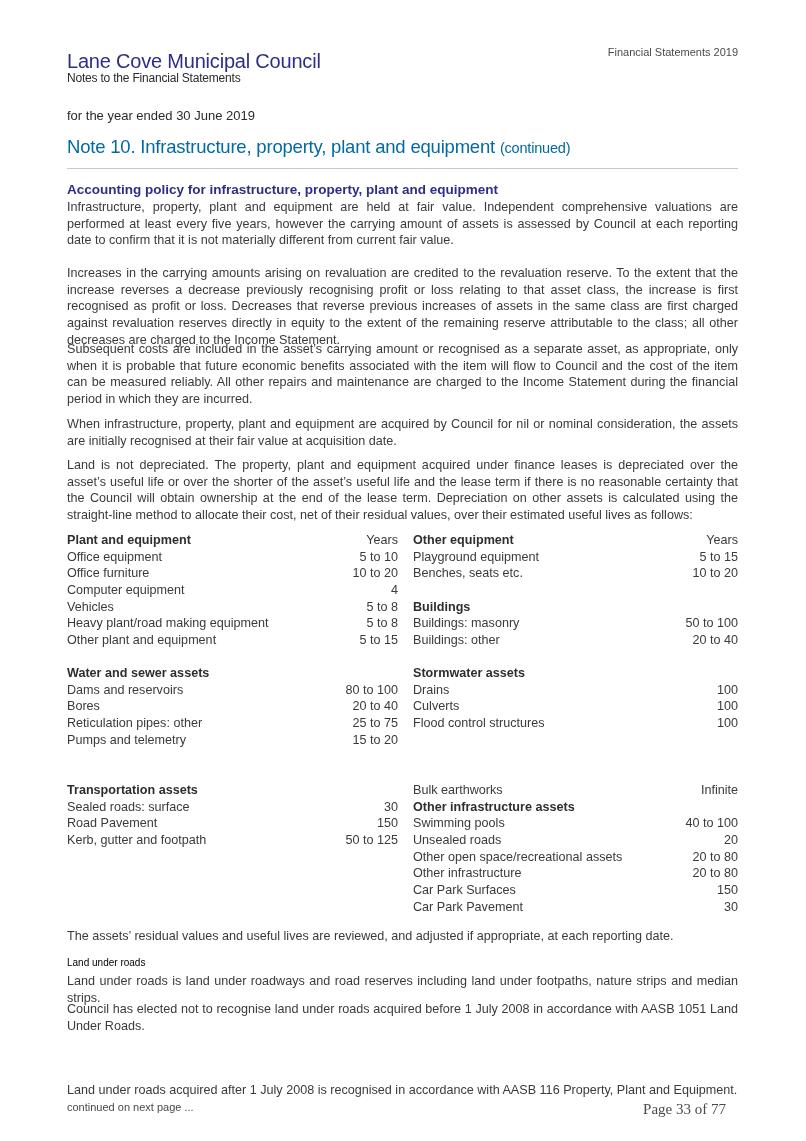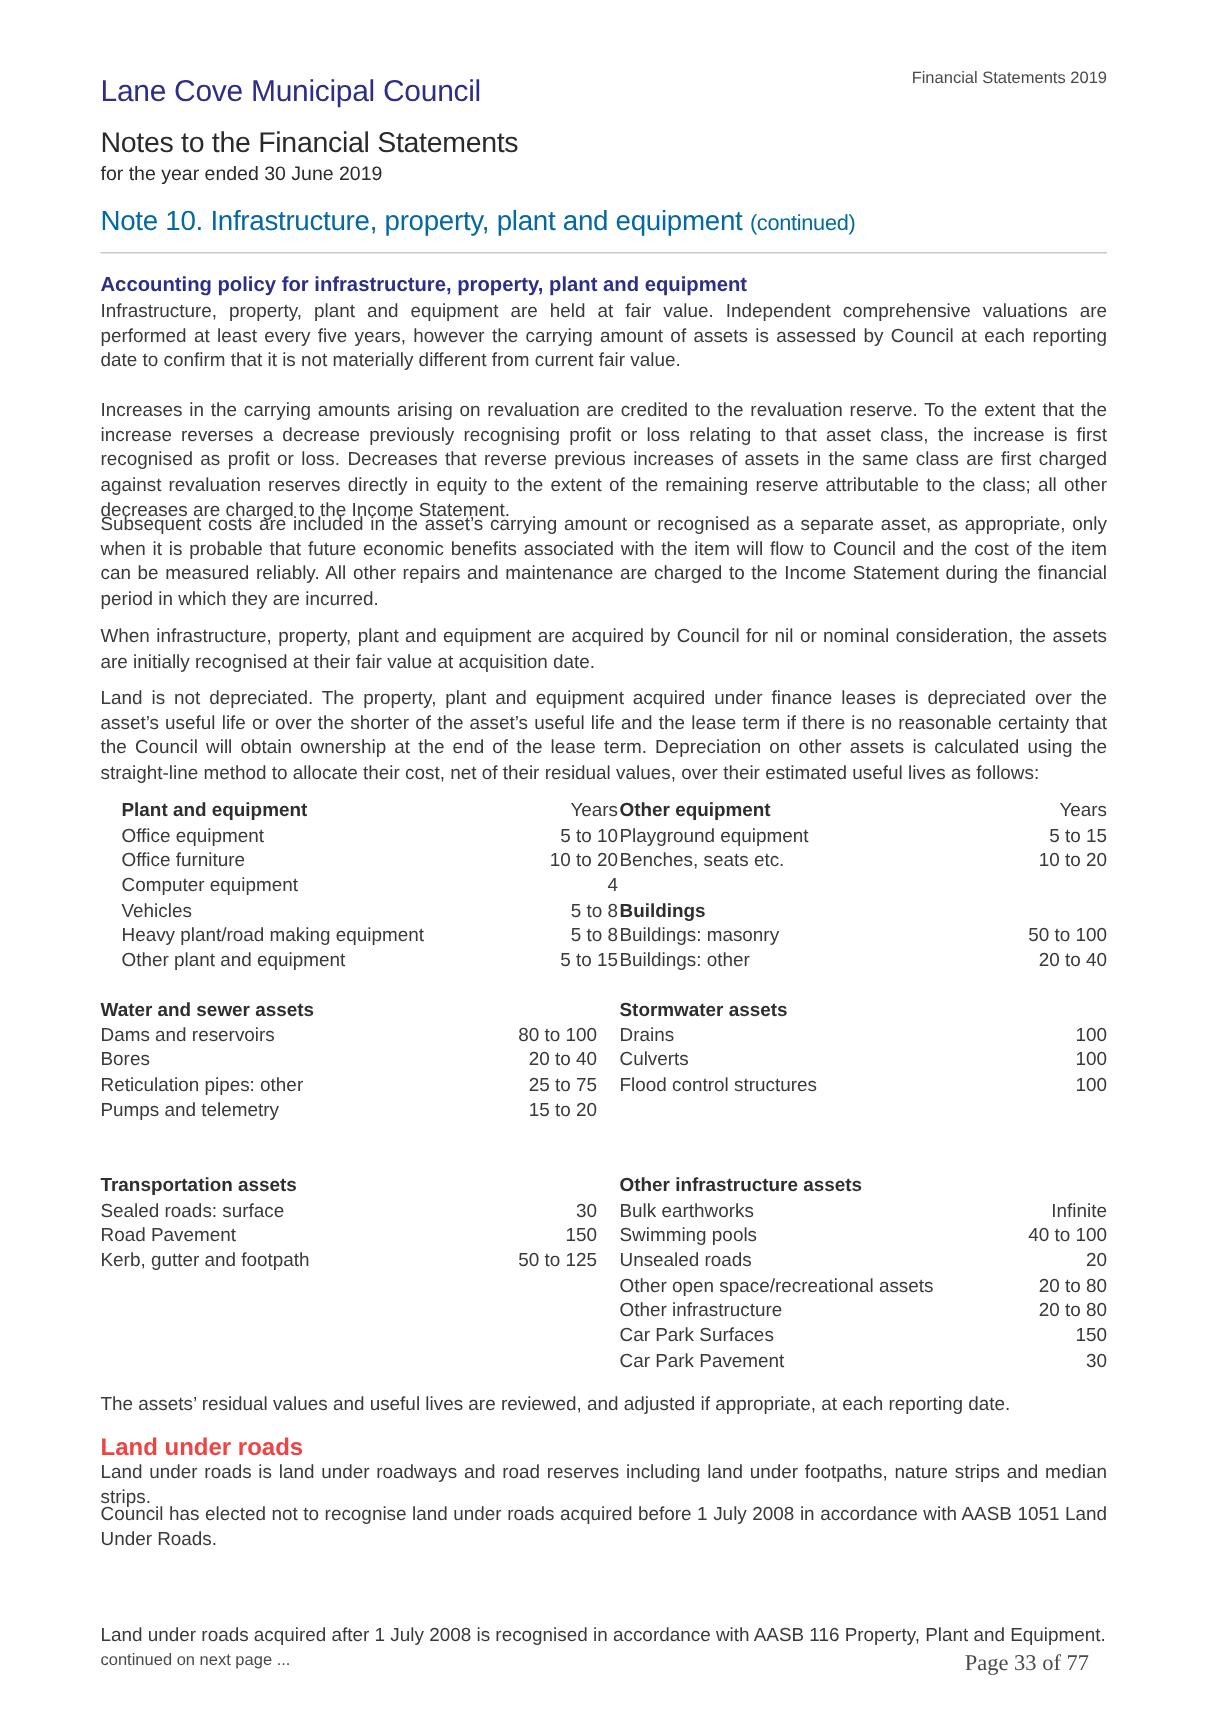--- a/index.html
+++ b/index.html
@@ -32,22 +32,22 @@
       position: absolute;
       left: 0;
       top: 50px;
       font-size: 20px;
       color: #2e2e86;
       letter-spacing: -0.2px;
     }
     .notes-title {
       position: absolute;
       left: 0;
-      top: 85px;
-      font-size: 19px;
+      top: 71px;
+      font-size: 12px;
       color: #2a2a2a;
       letter-spacing: -0.2px;
     }
     .notes-sub {
       position: absolute;
       left: 0;
       top: 108px;
       font-size: 13px;
       color: #2a2a2a;
     }
@@ -83,23 +83,23 @@
       position: absolute;
       left: 0;
       top: 182px;
       font-size: 13.5px;
       font-weight: bold;
       color: #2e2e86;
     }
     .sec-head-dark {
       position: absolute;
       left: 0;
-      font-size: 16px;
-      font-weight: bold;
-      color: #ef4444;
+      font-size: 10px;
+      font-weight: normal;
+      color: #000000;
     }
     .life-table {
       position: absolute;
       font-size: 12.6px;
       line-height: 16.7px;
       color: #3a3a3a;
     }
     .life-table .row {
       display: flex;
       justify-content: space-between;
@@ -152,21 +152,21 @@
   <div class="divider"></div>
 
   <div class="sec-head-blue">Accounting policy for infrastructure, property, plant and equipment</div>
 
   <div class="body-text" style="top:199px;">Infrastructure, property, plant and equipment are held at fair value. Independent comprehensive valuations are performed at least every five years, however the carrying amount of assets is assessed by Council at each reporting date to confirm that it is not materially different from current fair value.</div>
   <div class="body-text" style="top:265px;">Increases in the carrying amounts arising on revaluation are credited to the revaluation reserve. To the extent that the increase reverses a decrease previously recognising profit or loss relating to that asset class, the increase is first recognised as profit or loss. Decreases that reverse previous increases of assets in the same class are first charged against revaluation reserves directly in equity to the extent of the remaining reserve attributable to the class; all other decreases are charged to the Income Statement.</div>
   <div class="body-text" style="top:341px;">Subsequent costs are included in the asset’s carrying amount or recognised as a separate asset, as appropriate, only when it is probable that future economic benefits associated with the item will flow to Council and the cost of the item can be measured reliably. All other repairs and maintenance are charged to the Income Statement during the financial period in which they are incurred.</div>
   <div class="body-text" style="top:416px;">When infrastructure, property, plant and equipment are acquired by Council for nil or nominal consideration, the assets are initially recognised at their fair value at acquisition date.</div>
   <div class="body-text" style="top:457px;">Land is not depreciated. The property, plant and equipment acquired under finance leases is depreciated over the asset’s useful life or over the shorter of the asset’s useful life and the lease term if there is no reasonable certainty that the Council will obtain ownership at the end of the lease term. Depreciation on other assets is calculated using the straight-line method to allocate their cost, net of their residual values, over their estimated useful lives as follows:</div>
 
-  <div class="life-table col-left" style="top:532px;margin-left:14px;">
+  <div class="life-table col-left" style="top:532px;">
     <div class="row head">
       <span>Plant and equipment</span>
       <span>Years</span>
     </div>
     <div class="row">
         <span>Office equipment</span>
         <span>5 to 10</span>
       </div>
     <div class="row">
         <span>Office furniture</span>
@@ -273,28 +273,28 @@
         <span>Road Pavement</span>
         <span>150</span>
       </div>
     <div class="row">
         <span>Kerb, gutter and footpath</span>
         <span>50 to 125</span>
       </div>
   </div>
 
   <div class="life-table col-right" style="top:782px;">
-    <div class="row head">
-      <span>Other infrastructure assets</span>
-      <span></span>
-    </div>
     <div class="row">
         <span>Bulk earthworks</span>
         <span>Infinite</span>
       </div>
+    <div class="row head">
+      <span>Other infrastructure assets</span>
+      <span></span>
+    </div>
     <div class="row">
         <span>Swimming pools</span>
         <span>40 to 100</span>
       </div>
     <div class="row">
         <span>Unsealed roads</span>
         <span>20</span>
       </div>
     <div class="row">
         <span>Other open space/recreational assets</span>

